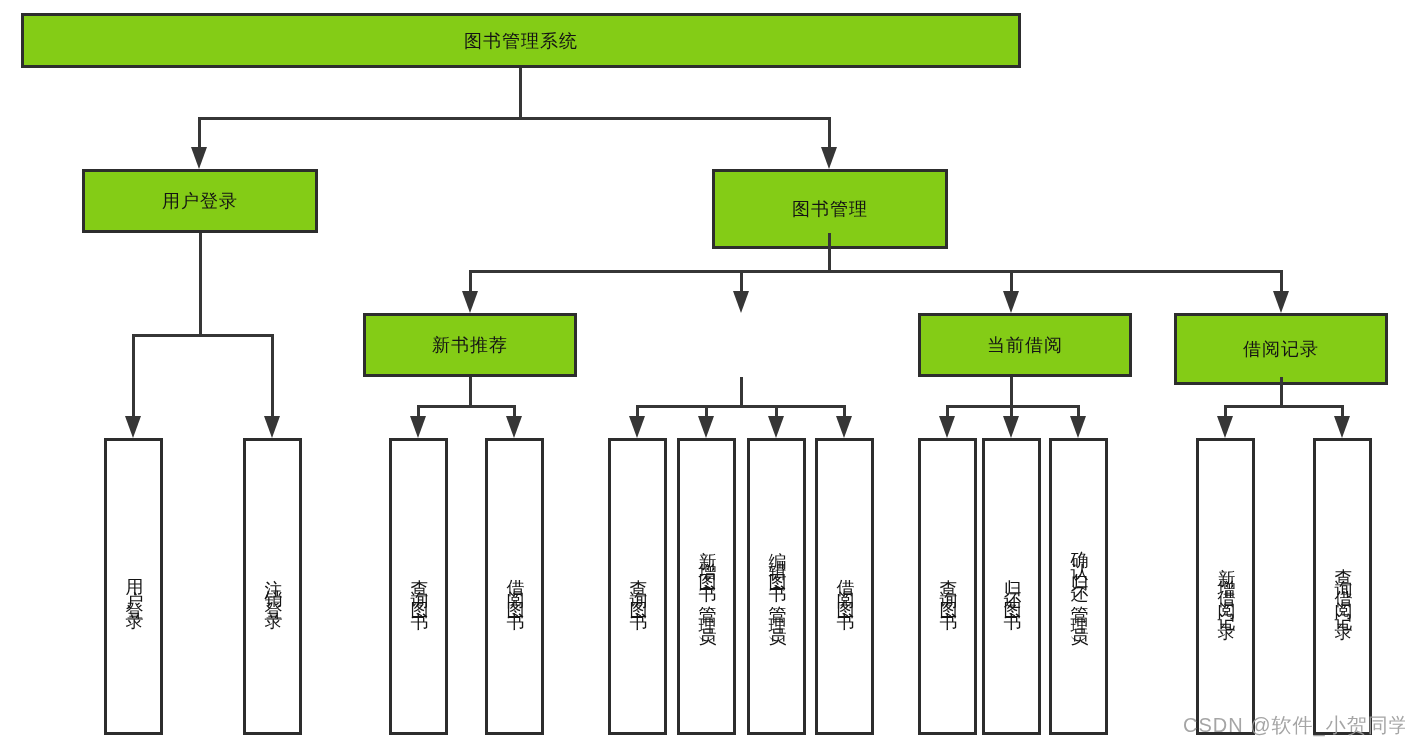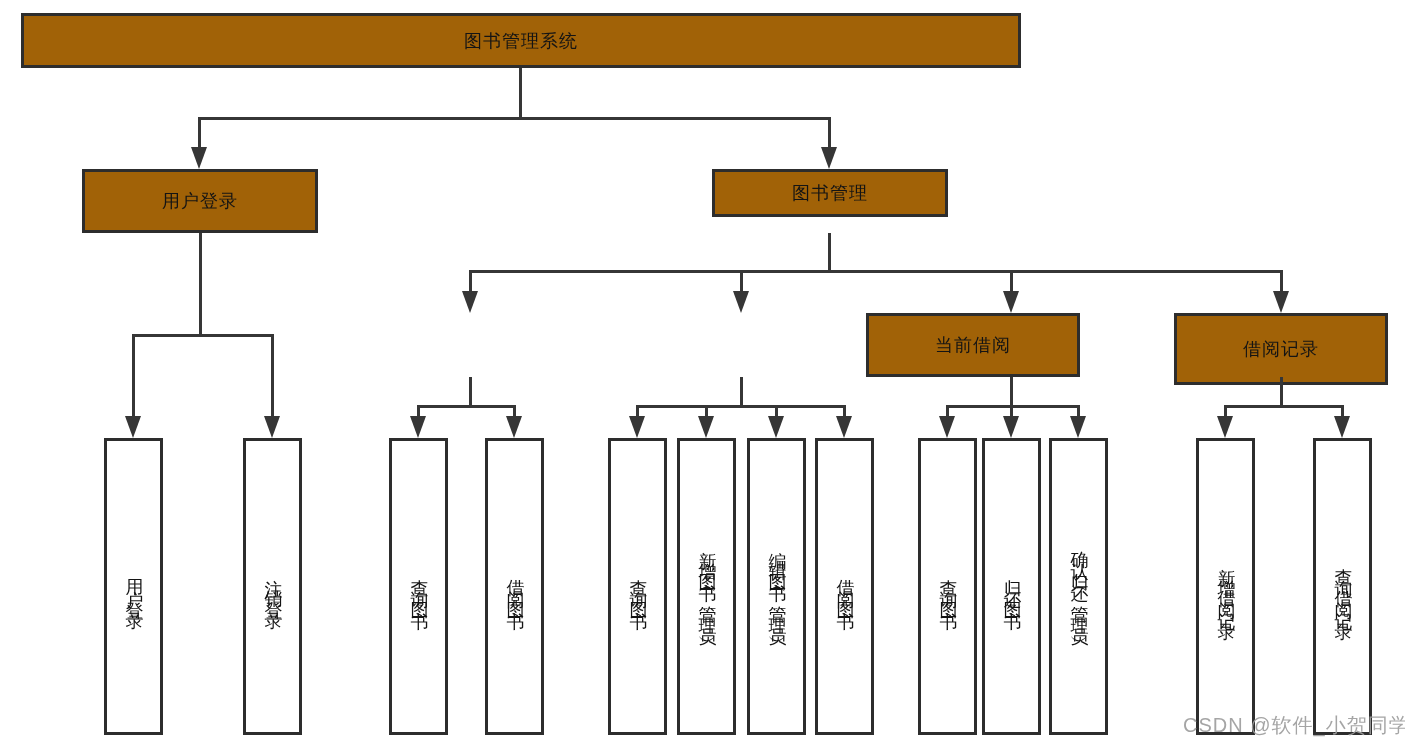--- a/index.html
+++ b/index.html
@@ -1,21 +1,21 @@
 <!DOCTYPE html>
 <html><head>
 <meta charset="utf-8">
 <style>
   html,body{margin:0;padding:0;background:#fff;}
   #canvas{
     position:relative;width:1405px;height:747px;background:#ffffff;
     font-family:"Liberation Sans", sans-serif;overflow:hidden;
   }
   .node{
-    position:absolute;border:3px solid #2d2d2d;background:#a16207;
+    position:absolute;border:3px solid #2d2d2d;background:#84cc16;
     box-sizing:border-box;display:flex;align-items:center;justify-content:center;
   }
   .hlabel{
     font-size:18px;color:#141414;white-space:nowrap;letter-spacing:1px;
   }
   .leaf{
     position:absolute;top:438px;width:59px;height:297px;
     border:3px solid #2d2d2d;background:#ffffff;box-sizing:border-box;
     display:flex;align-items:center;justify-content:center;
   }
@@ -46,21 +46,21 @@
   <div class="line" style="left:519px;top:68px;width:3px;height:49px;"></div>
   <div class="line" style="left:198px;top:117px;width:633px;height:3px;"></div>
   <div class="line" style="left:198px;top:117px;width:3px;height:30px;"></div>
   <div class="line" style="left:828px;top:117px;width:3px;height:30px;"></div>
   <div class="arrow" style="left:191px;top:147px;"></div>
   <div class="arrow" style="left:821px;top:147px;"></div>
 
   <div class="node" style="left:82px;top:169px;width:236px;height:64px;">
     <span class="hlabel">用户登录</span>
   </div>
-  <div class="node" style="left:712px;top:169px;width:236px;height:48px;">
+  <div class="node" style="left:712px;top:169px;width:236px;height:80px;">
     <span class="hlabel">图书管理</span>
   </div>
 
   <div class="line" style="left:199px;top:233px;width:3px;height:104px;"></div>
   <div class="line" style="left:132px;top:334px;width:142px;height:3px;"></div>
   <div class="line" style="left:132px;top:334px;width:3px;height:82px;"></div>
   <div class="line" style="left:271px;top:334px;width:3px;height:82px;"></div>
   <div class="arrow" style="left:125px;top:416px;"></div>
   <div class="arrow" style="left:264px;top:416px;"></div>
 
@@ -68,21 +68,24 @@
   <div class="line" style="left:469px;top:270px;width:814px;height:3px;"></div>
   <div class="line" style="left:469px;top:270px;width:3px;height:21px;"></div>
   <div class="line" style="left:740px;top:270px;width:3px;height:21px;"></div>
   <div class="line" style="left:1010px;top:270px;width:3px;height:21px;"></div>
   <div class="line" style="left:1280px;top:270px;width:3px;height:21px;"></div>
   <div class="arrow" style="left:462px;top:291px;"></div>
   <div class="arrow" style="left:733px;top:291px;"></div>
   <div class="arrow" style="left:1003px;top:291px;"></div>
   <div class="arrow" style="left:1273px;top:291px;"></div>
 
-  <div class="node" style="left:866px;top:313px;width:214px;height:64px;">
+  <div class="node" style="left:363px;top:313px;width:214px;height:64px;">
+    <span class="hlabel">新书推荐</span>
+  </div>
+  <div class="node" style="left:918px;top:313px;width:214px;height:64px;">
     <span class="hlabel">当前借阅</span>
   </div>
   <div class="node" style="left:1174px;top:313px;width:214px;height:72px;">
     <span class="hlabel">借阅记录</span>
   </div>
 
   <div class="line" style="left:469px;top:377px;width:3px;height:31px;"></div>
   <div class="line" style="left:417px;top:405px;width:99px;height:3px;"></div>
   <div class="line" style="left:417px;top:405px;width:3px;height:11px;"></div>
   <div class="line" style="left:513px;top:405px;width:3px;height:11px;"></div>

